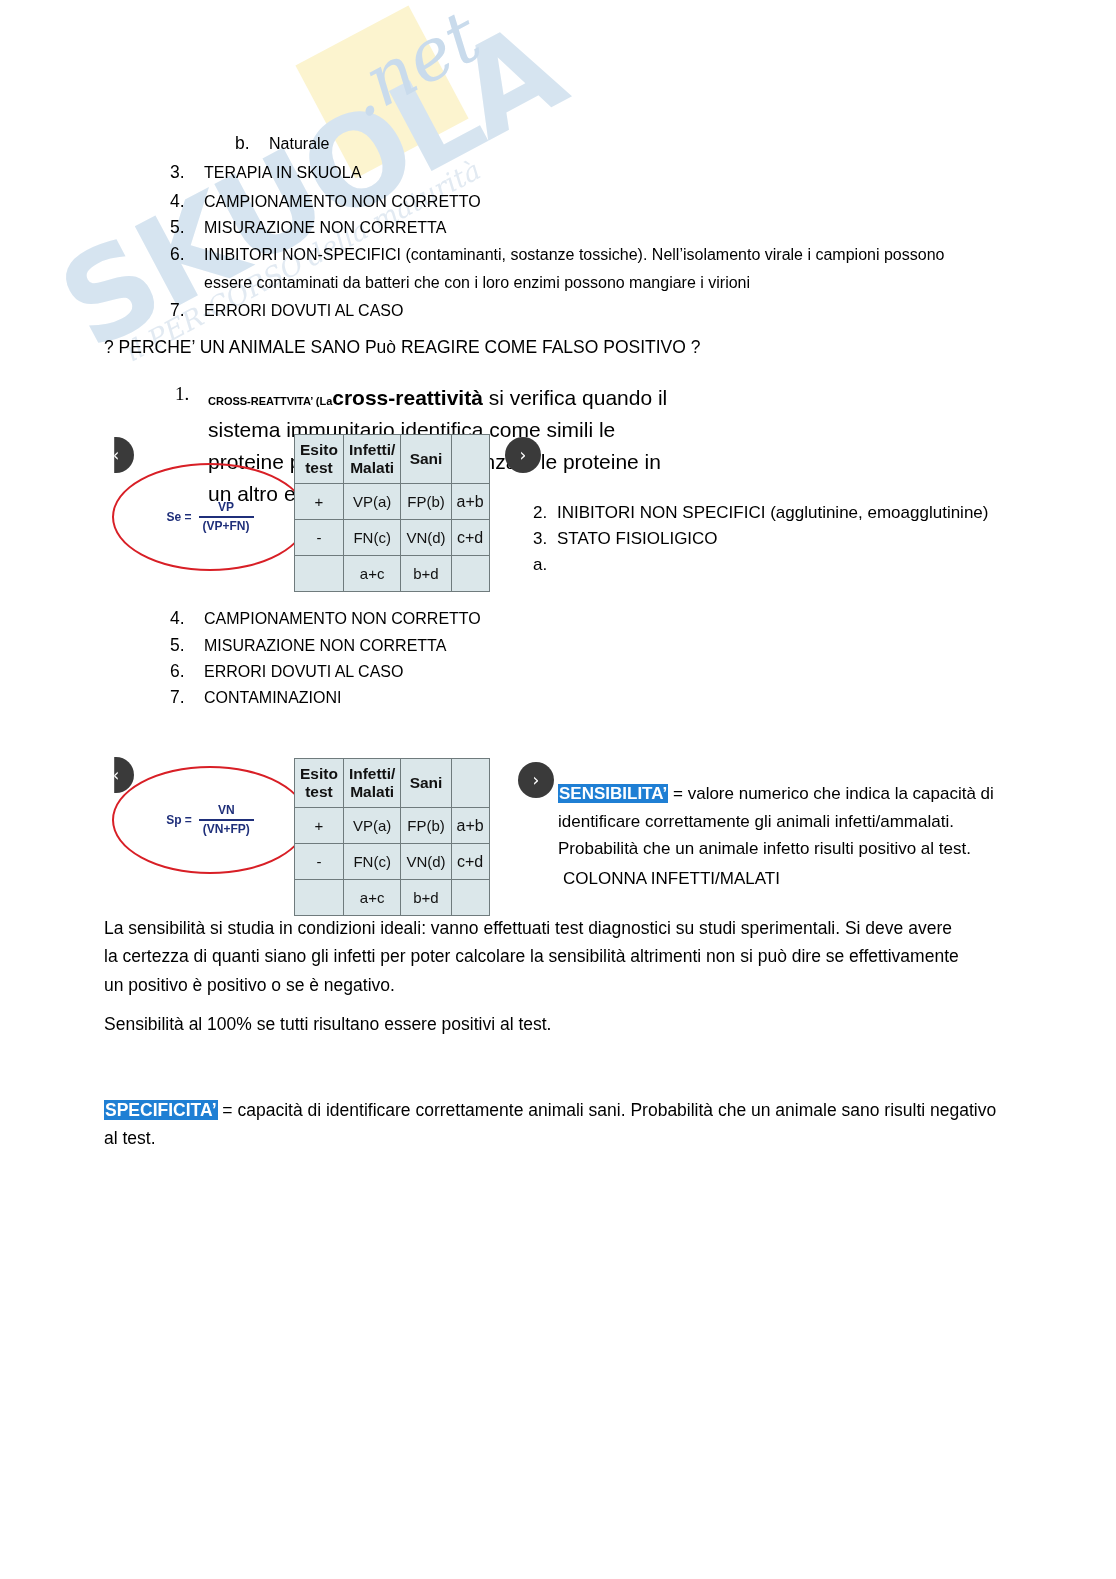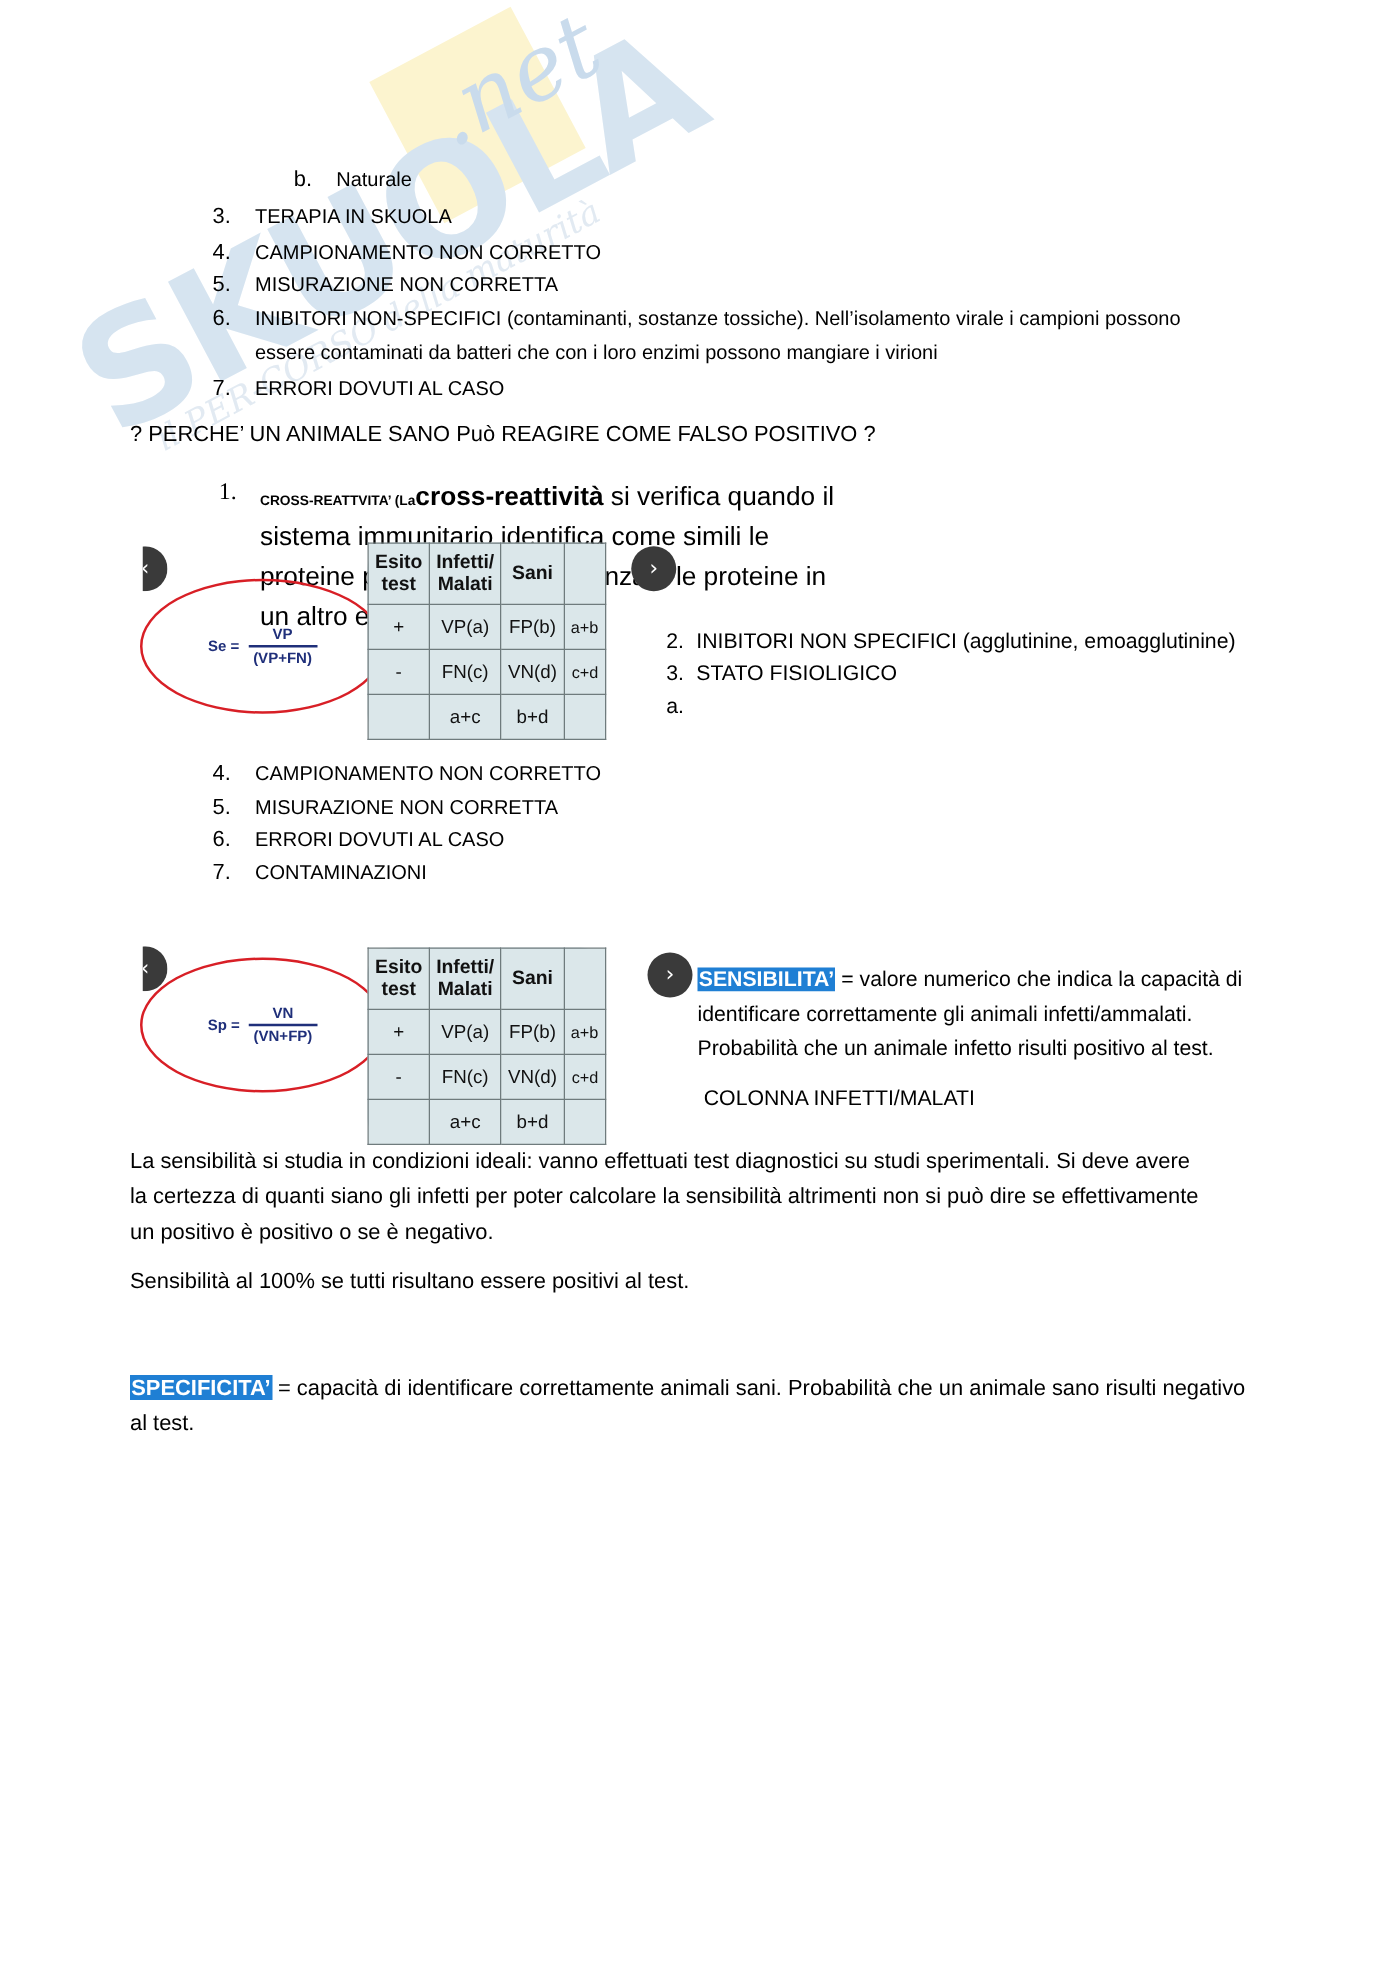--- a/index.html
+++ b/index.html
@@ -202,21 +202,21 @@
     font-family: "Liberation Sans", sans-serif;
   }
   table.dx td.hd {
     font-weight: bold;
     font-size: 15.5px;
     height: 42px;
   }
   table.dx td.c-esito { width: 58px; }
   table.dx td.c-inf   { width: 76px; }
   table.dx td.c-sani  { width: 66px; }
-  table.dx td.c-tot   { width: 42px; font-size: 13px; text-align: right; }
+  table.dx td.c-tot   { width: 42px; font-size: 16px; }
   table.dx td.body    { height: 29px; }
 
   .carousel-btn {
     position: absolute;
     width: 36px;
     height: 36px;
     border-radius: 50%;
     background: #3a3a3a;
     color: #ffffff;
     display: flex;
@@ -237,20 +237,21 @@
     color: #ffffff;
     font-weight: bold;
     padding: 0 1px;
   }
 
   .sens-block {
     position: absolute;
     font-size: 17px;
     line-height: 1.62;
     width: 450px;
+    margin-top: 10px;
   }
   .colonna {
     position: absolute;
     font-size: 17px;
   }
 </style>
 </head>
 <body>
 
 <div id="page">

